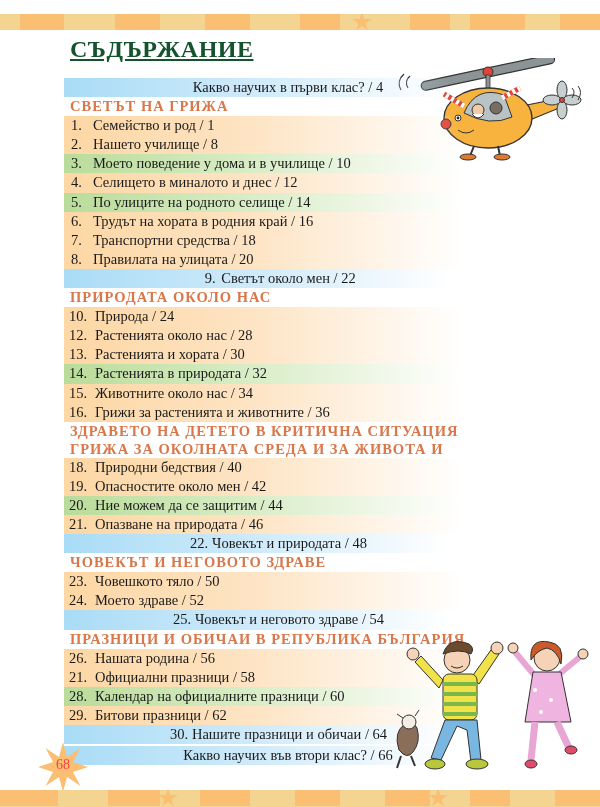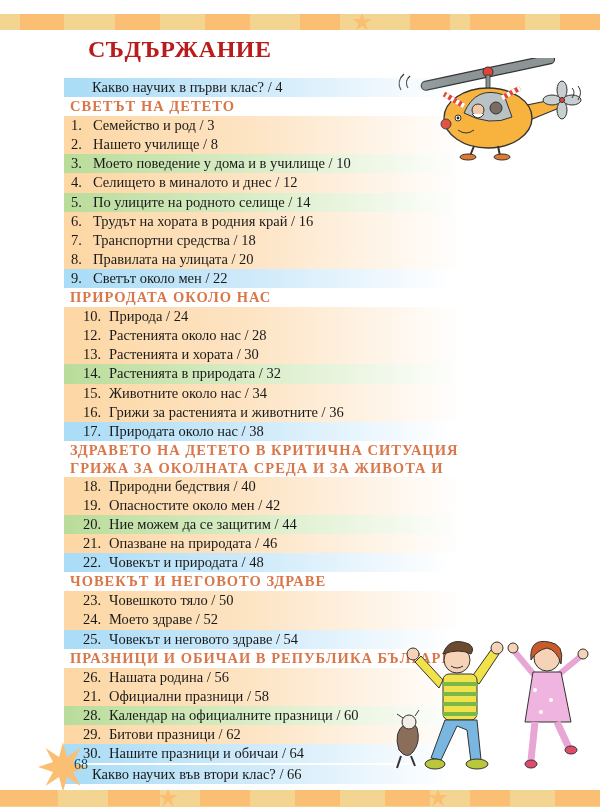--- a/index.html
+++ b/index.html
@@ -4,37 +4,37 @@
 <style>
   html, body { margin:0; padding:0; }
   body { width:600px; height:807px; background:#ffffff; position:relative; overflow:hidden;
          font-family:"Liberation Serif", "DejaVu Serif", serif; }
   .stripe { position:absolute; left:0; width:600px; height:16px; background:#f3d591; overflow:hidden; }
   .stripe .blk { position:absolute; top:0; height:16px; background:#fbbf74; }
   .stripe .star { position:absolute; top:-2px; width:20px; height:20px; background:#fbbf74;
                   clip-path: polygon(50% 0%,61% 35%,98% 35%,68% 57%,79% 91%,50% 70%,21% 91%,32% 57%,2% 35%,39% 35%); }
   #top-stripe { top:14px; }
   #bottom-stripe { top:790px; height:17px; }
-  .title { position:absolute; left:88px; top:36px; font-size:24px; font-weight:bold; color:#b91c1c; letter-spacing:0.5px; }
+  .title { position:absolute; left:70px; top:36px; font-size:24px; font-weight:bold; color:#14532d; letter-spacing:0.5px;text-decoration:underline; }
   .toc { position:absolute; left:64px; top:78px; width:420px; }
   .row { height:19.1px; line-height:19.1px; font-size:14.5px; color:#1a1a1a; white-space:nowrap; position:relative; }
   .row.orange { background:linear-gradient(90deg,#fdd7a4 0%,#fde4c4 45%,rgba(255,255,255,0) 95%); }
   .row.green  { background:linear-gradient(90deg,#b9dc9a 0%,#d9edc7 45%,rgba(255,255,255,0) 95%); }
-  .row.blue   { background:linear-gradient(90deg,#a9dcf6 0%,#cfeafa 45%,rgba(255,255,255,0) 92%); }
+  .row.blue   { background:linear-gradient(90deg,#a9dcf6 0%,#cfeafa 45%,rgba(255,255,255,0) 92%);text-align:center; }
   .row .num { display:inline-block; width:22px; padding-left:7px; }
-  .row .num.wide { width:26px; padding-left:19px; }
+  .row .num.wide { width:26px; padding-left:5px; }
   .row .txt { }
   .row.indent .txt { padding-left:28px; }
   .heading { height:19.1px; line-height:19.1px; font-size:14.5px; font-weight:bold; color:#d9774a;
              letter-spacing:1px; padding-left:6px; white-space:nowrap; }
   .heading.two { height:auto; line-height:18px; }
   .gap { height:2px; }
   .pagestar { position:absolute; left:38px; top:742px; width:50px; height:50px; background:#fbbf74;
     clip-path: polygon(50% 0%,58% 30%,85% 12%,70% 40%,100% 50%,70% 60%,85% 88%,58% 70%,50% 100%,42% 70%,15% 88%,30% 60%,0% 50%,30% 40%,15% 12%,42% 30%); }
-  .pagenum { position:absolute; left:38px; top:757px; width:50px; text-align:right; font-size:14px; color:#0c4a6e; }
+  .pagenum { position:absolute; left:38px; top:757px; width:50px; text-align:center; font-size:14px; color:#ef4444; }
   .illus { position:absolute; }
 </style>
 </head>
 <body>
 
 <div id="top-stripe" class="stripe">
   <div class="blk" style="left:20px;width:44px"></div>
   <div class="star" style="left:36px"></div>
   <div class="blk" style="left:115px;width:45px"></div>
   <div class="blk" style="left:205px;width:45px"></div>
@@ -78,39 +78,38 @@
   <ellipse cx="76" cy="99" rx="8" ry="3" fill="#e07a2e" stroke="#333"></ellipse>
   <ellipse cx="110" cy="99" rx="8" ry="3" fill="#e07a2e" stroke="#333"></ellipse>
   <path d="M180 30 q4 4 0 10 M186 28 q5 6 0 14" stroke="#333" fill="none"></path>
 </svg>
 
 <div class="toc">
   <div class="row blue indent">
     <span class="txt">Какво научих в първи клас? / 4</span>
   </div>
 
-  <div class="heading">СВЕТЪТ НА ДЕТЕТО</div>
-  <div class="row orange"><span class="num">1.</span><span class="txt">Семейство и род / 3</span></div>
+  <div class="heading">СВЕТЪТ НА ГРИЖА</div>
+  <div class="row orange"><span class="num">1.</span><span class="txt">Семейство и род / 1</span></div>
   <div class="row orange"><span class="num">2.</span><span class="txt">Нашето училище / 8</span></div>
   <div class="row green"><span class="num">3.</span><span class="txt">Моето поведение у дома и в училище / 10</span></div>
   <div class="row orange"><span class="num">4.</span><span class="txt">Селището в миналото и днес / 12</span></div>
   <div class="row green"><span class="num">5.</span><span class="txt">По улиците на родното селище / 14</span></div>
   <div class="row orange"><span class="num">6.</span><span class="txt">Трудът на хората в родния край / 16</span></div>
   <div class="row orange"><span class="num">7.</span><span class="txt">Транспортни средства / 18</span></div>
   <div class="row orange"><span class="num">8.</span><span class="txt">Правилата на улицата / 20</span></div>
   <div class="row blue"><span class="num">9.</span><span class="txt">Светът около мен / 22</span></div>
 
   <div class="heading">ПРИРОДАТА ОКОЛО НАС</div>
   <div class="row orange"><span class="num wide">10.</span><span class="txt">Природа / 24</span></div>
   <div class="row orange"><span class="num wide">12.</span><span class="txt">Растенията около нас / 28</span></div>
   <div class="row orange"><span class="num wide">13.</span><span class="txt">Растенията и хората / 30</span></div>
   <div class="row green"><span class="num wide">14.</span><span class="txt">Растенията в природата / 32</span></div>
   <div class="row orange"><span class="num wide">15.</span><span class="txt">Животните около нас / 34</span></div>
   <div class="row orange"><span class="num wide">16.</span><span class="txt">Грижи за растенията и животните / 36</span></div>
-  <div class="row blue"><span class="num wide">17.</span><span class="txt">Природата около нас / 38</span></div>
 
   <div class="heading two">
     <div>ЗДРАВЕТО НА ДЕТЕТО В КРИТИЧНА СИТУАЦИЯ</div>
     <div>ГРИЖА ЗА ОКОЛНАТА СРЕДА И ЗА ЖИВОТА И</div>
   </div>
   <div class="row orange"><span class="num wide">18.</span><span class="txt">Природни бедствия / 40</span></div>
   <div class="row orange"><span class="num wide">19.</span><span class="txt">Опасностите около мен / 42</span></div>
   <div class="row green"><span class="num wide">20.</span><span class="txt">Ние можем да се защитим / 44</span></div>
   <div class="row orange"><span class="num wide">21.</span><span class="txt">Опазване на природата / 46</span></div>
   <div class="row blue"><span class="num wide">22.</span><span class="txt">Човекът и природата  / 48</span></div>

